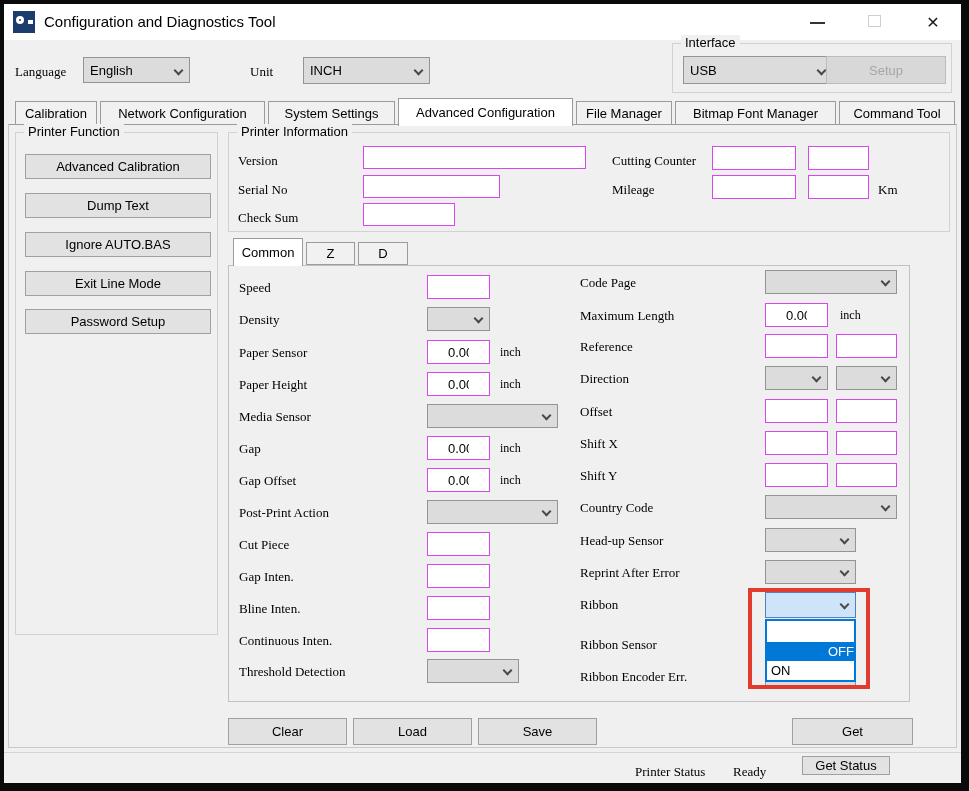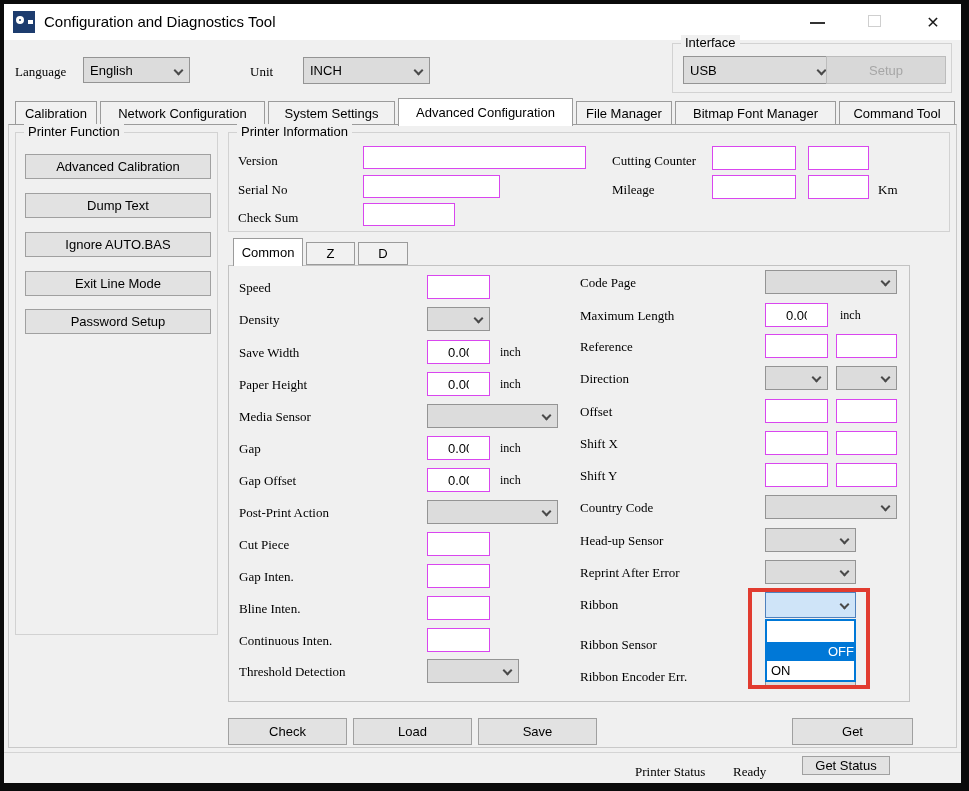--- a/index.html
+++ b/index.html
@@ -131,21 +131,21 @@
     <div class="stab" style="left:354px;width:50px">D</div>
 
     <div class="lbl z4" style="left:235px;top:276px">Speed</div>
     <input class="txt z4" style="left: 423px; top: 271px; width: 63px;">
 
     <div class="lbl z4" style="left:235px;top:308px">Density</div>
     <div class="combo z4" style="left:423px;top:303px;width:63px">
         <span class="chev"></span>
       </div>
 
-    <div class="lbl z4" style="left:235px;top:341px">Save Width</div>
+    <div class="lbl z4" style="left:235px;top:341px">Paper Sensor</div>
     <input class="txt z4" style="left: 423px; top: 336px; width: 63px;" value="0.00">
     <div class="lbl z4" style="left:496px;top:341px;font-size:12px">inch</div>
 
     <div class="lbl z4" style="left:235px;top:373px">Paper Height</div>
     <input class="txt z4" style="left: 423px; top: 368px; width: 63px;" value="0.00">
     <div class="lbl z4" style="left:496px;top:373px;font-size:12px">inch</div>
 
     <div class="lbl z4" style="left:235px;top:405px">Media Sensor</div>
     <div class="combo z4" style="left:423px;top:400px;width:131px">
         <span class="chev"></span>
@@ -245,21 +245,21 @@
       </div>
 
     <div class="ddlist" style="left:761px;top:615px;width:91px">
       <div class="dditem" style="height:21px;line-height:21px"></div>
       <div class="dditem sel">OFF</div>
       <div class="dditem">ON</div>
     </div>
 
     <div class="redbox"></div>
 
-    <div class="btn z4" style="left:224px;top:714px;width:119px;height:27px">Check</div>
+    <div class="btn z4" style="left:224px;top:714px;width:119px;height:27px">Clear</div>
     <div class="btn z4" style="left:349px;top:714px;width:119px;height:27px">Load</div>
     <div class="btn z4" style="left:474px;top:714px;width:119px;height:27px">Save</div>
     <div class="btn z4" style="left:788px;top:714px;width:121px;height:27px">Get</div>
 
     <div class="hline"></div>
     <div class="lbl" style="left:631px;top:760px">Printer Status</div>
     <div class="lbl" style="left:729px;top:760px">Ready</div>
     <div class="btn" style="left:798px;top:752px;width:88px;height:19px">Get Status</div>
 
   </div>

